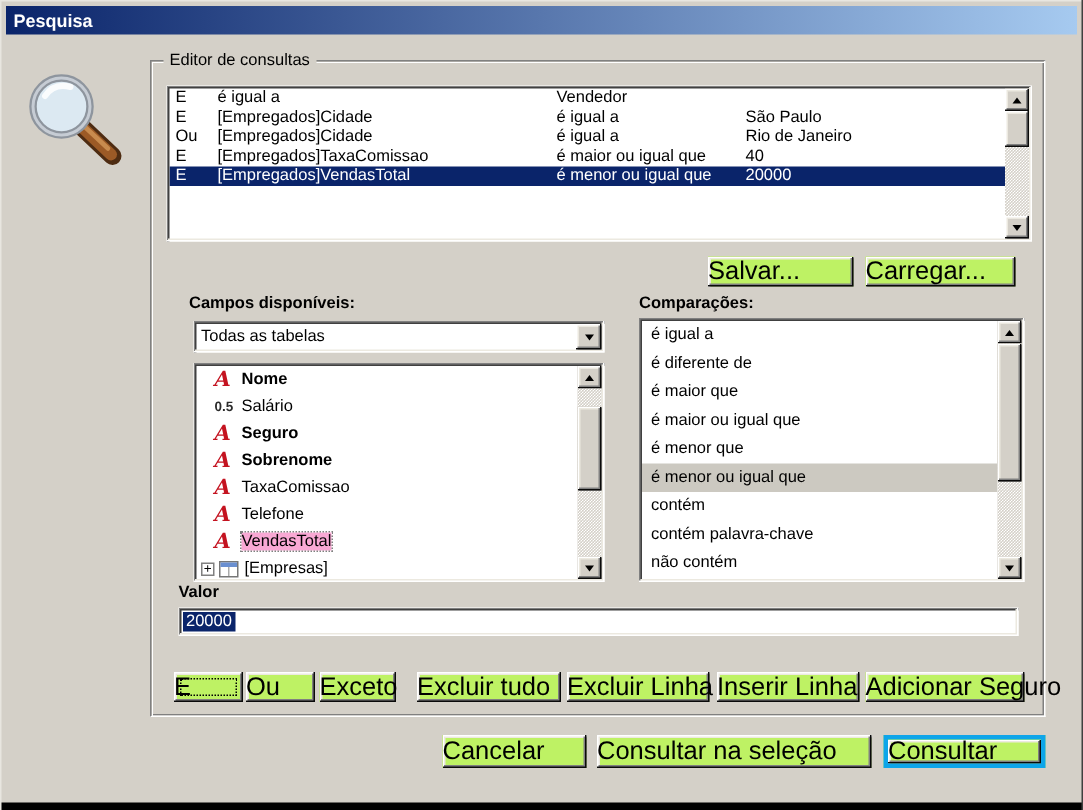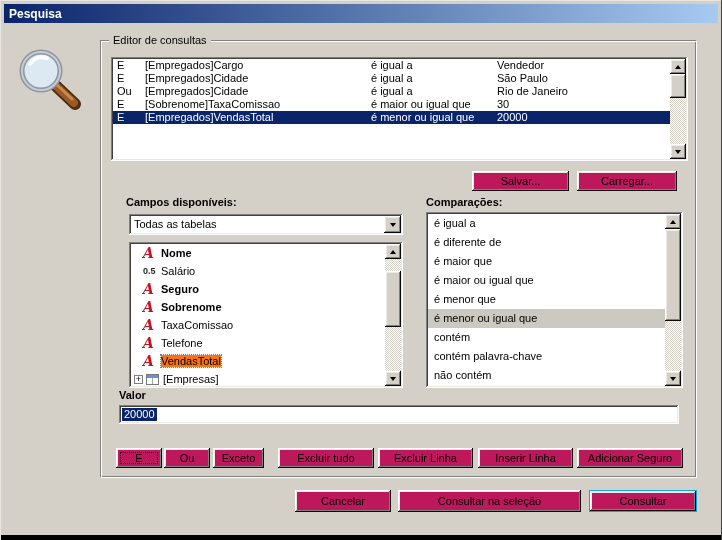--- a/index.html
+++ b/index.html
@@ -60,25 +60,25 @@
   }
   .sb-thumb {
     position:absolute; left:0; width:16px; background:#d4d0c8;
     box-shadow: inset -1px -1px 0 #0a0a0a, inset 1px 1px 0 #fff, inset -2px -2px 0 #808080, inset 2px 2px 0 #ece9e0;
   }
   .tri-up { width:0; height:0; border-left:3px solid transparent; border-right:3px solid transparent; border-bottom:4px solid #000; }
   .tri-down { width:0; height:0; border-left:3px solid transparent; border-right:3px solid transparent; border-top:4px solid #000; }
 
   
   .btn {
-    position:absolute; background:#be185d; font-size:11px; color:#000;
+    position:absolute; background:#bef264; font-size:17px; color:#000;
     box-shadow: inset -1px -1px 0 #0a0a0a, inset 1px 1px 0 #fff, inset -2px -2px 0 #808080, inset 2px 2px 0 #ece9e0;
-    display:flex; align-items:center; justify-content:center; cursor:default; white-space:nowrap;
-  }
-  .btn.default { border:1px solid #0ea5e9; }
+    display:flex; align-items:center; cursor:default; white-space:nowrap;
+  }
+  .btn.default { border:3px solid #0ea5e9; }
   .btn.focused { outline:1px dotted #000; outline-offset:-5px; }
 
   .btn-salvar { left:371px; top:130px; width:97px; height:20px; }
   .btn-carregar { left:476px; top:130px; width:100px; height:20px; }
 
   .lbl { position:absolute; font-weight:bold; }
   .lbl-campos { left:25px; top:155px; }
   .lbl-comp { left:325px; top:155px; }
   .lbl-valor { left:18px; top:348px; }
 
@@ -93,21 +93,21 @@
 
   
   .fields-list { position:absolute; left:28px; top:201px; width:274px; height:146px; }
   .fl-rows { position:absolute; left:2px; top:2px; right:18px; bottom:2px; overflow:hidden; }
   .frow { display:flex; align-items:center; height:18px; padding-left:12px; white-space:nowrap; }
   .frow.root { padding-left:3px; }
   .fic { width:18px; display:inline-flex; align-items:center; }
   .ic-a { color:#c41320; font-family:"DejaVu Serif", serif; font-style:italic; font-weight:bold; font-size:14px; line-height:14px; }
   .ic-num { color:#2b2b2b; font-weight:bold; font-size:9px; }
   .fname.bold { font-weight:bold; }
-  .fname.fsel { background:#f97316; outline:1px dotted #808080; }
+  .fname.fsel { background:#f9a8d4; outline:1px dotted #808080; }
   .plusbox { width:9px; height:9px; border:1px solid #808080; background:#fff; font-size:9px; line-height:7px; text-align:center; margin-right:3px; flex:0 0 auto; }
   .ic-table { width:13px; height:11px; border:1px solid #777; background:#fff; position:relative; margin-right:4px; flex:0 0 auto; }
   .ic-table::before { content:""; position:absolute; left:0; top:0; right:0; height:3px; background:#6a8fd0; }
   .ic-table::after { content:""; position:absolute; left:5px; top:3px; bottom:0; width:1px; background:#aaa; }
 
   
   .comp-list { position:absolute; left:325px; top:171px; width:257px; height:176px; }
   .cl-rows { position:absolute; left:2px; top:2px; right:18px; bottom:2px; overflow:hidden; }
   .crow { height:19px; line-height:19px; padding-left:6px; white-space:nowrap; }
   .crow.selected { background:#ccc9c1; }
@@ -150,41 +150,40 @@
     </svg>
   </div>
 
   <div class="groupbox">
     <span class="group-label">Editor de consultas</span>
 
     <div class="query-list sunken">
       <div class="ql-rows">
         <div class="qrow">
           <span>E</span>
-          <span>[Empregados]Cargo</span>
           <span>é igual a</span>
           <span>Vendedor</span>
         </div>
         <div class="qrow">
           <span>E</span>
           <span>[Empregados]Cidade</span>
           <span>é igual a</span>
           <span>São Paulo</span>
         </div>
         <div class="qrow">
           <span>Ou</span>
           <span>[Empregados]Cidade</span>
           <span>é igual a</span>
           <span>Rio de Janeiro</span>
         </div>
         <div class="qrow">
           <span>E</span>
-          <span>[Sobrenome]TaxaComissao</span>
+          <span>[Empregados]TaxaComissao</span>
           <span>é maior ou igual que</span>
-          <span>30</span>
+          <span>40</span>
         </div>
         <div class="qrow selected">
           <span>E</span>
           <span>[Empregados]VendasTotal</span>
           <span>é menor ou igual que</span>
           <span>20000</span>
         </div>
       </div>
       <div class="vscroll">
         <div class="sb-btn sb-up">

